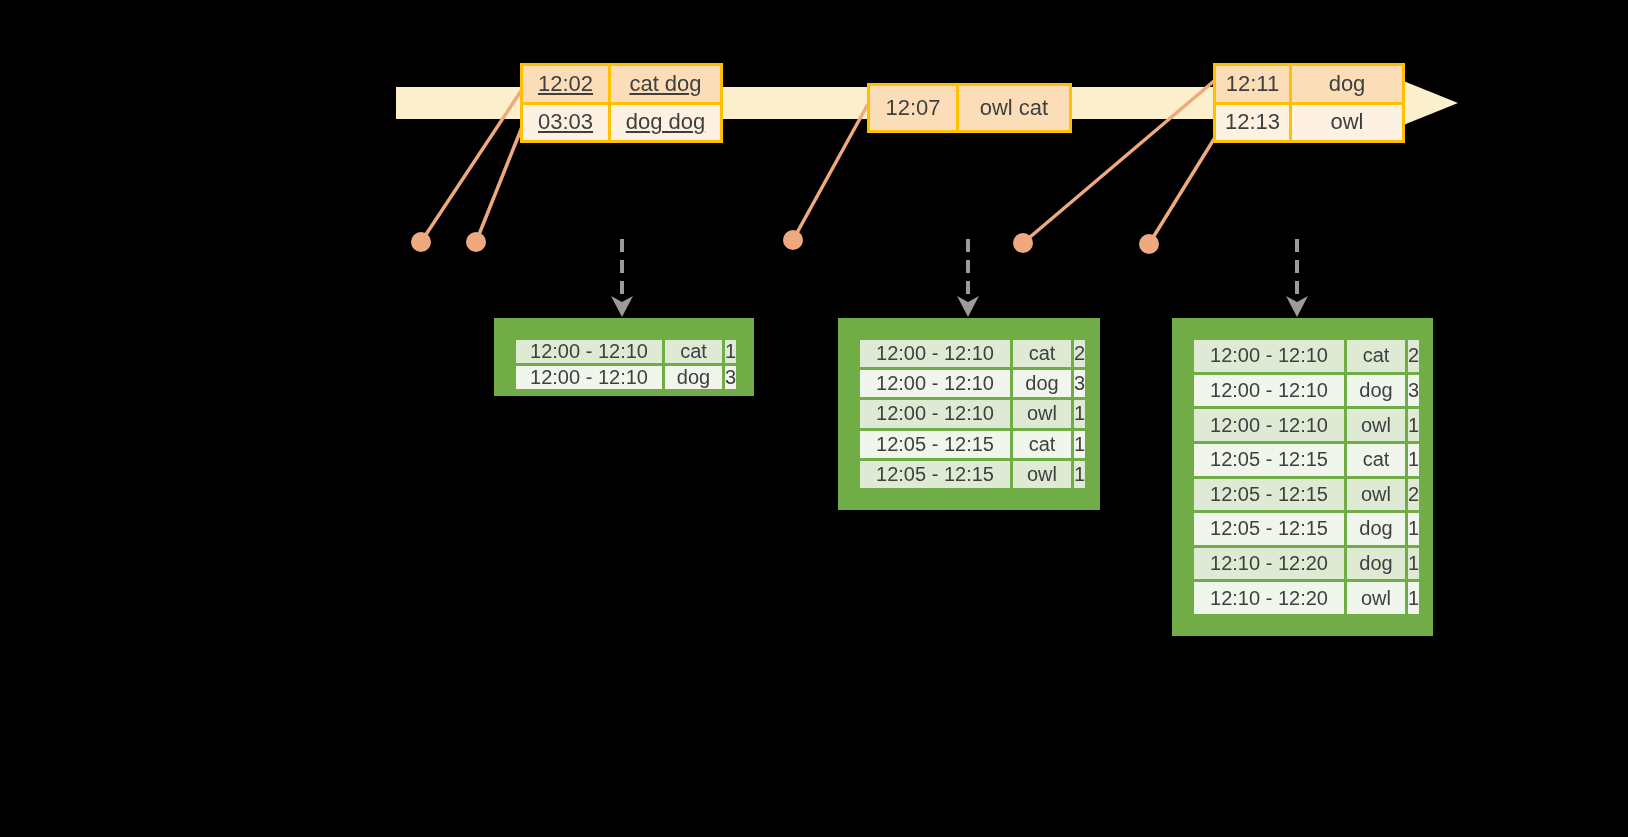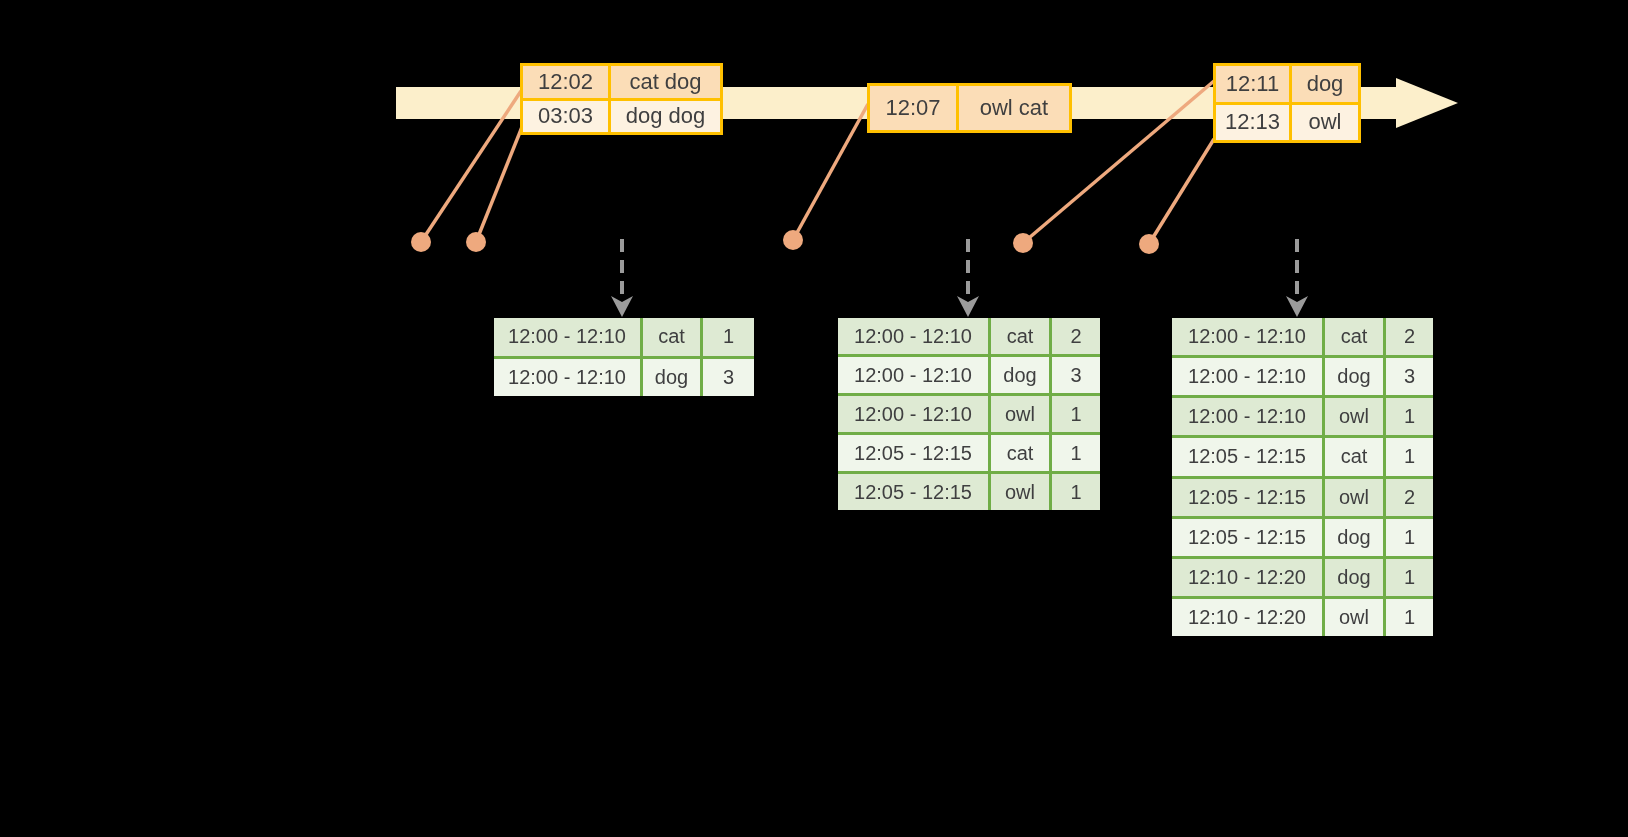--- a/index.html
+++ b/index.html
@@ -10,28 +10,28 @@
   #overlay{position:absolute;left:0;top:0;z-index:1;}
 
   
   .otable{
     position:absolute;z-index:2;display:grid;box-sizing:border-box;
     background:#FFC000;padding:3px;gap:3px;font-size:22px;
   }
   .otable .cell{display:flex;align-items:center;justify-content:center;}
   .o-odd{background:#FBDDB7;}
   .o-even{background:#FDF2E1;}
-  #etable1{left:520px;top:63px;width:203px;height:72px;grid-template-columns:85px 1fr;grid-template-rows:1fr 1fr;}
+  #etable1{left:520px;top:63px;width:203px;height:80px;grid-template-columns:85px 1fr;grid-template-rows:1fr 1fr;text-decoration:underline;}
   #etable2{left:867px;top:83px;width:205px;height:50px;grid-template-columns:86px 1fr;grid-template-rows:1fr;}
-  #etable3{left:1213px;top:63px;width:148px;height:80px;grid-template-columns:73px 1fr;grid-template-rows:1fr 1fr;}
+  #etable3{left:1213px;top:63px;width:192px;height:80px;grid-template-columns:73px 1fr;grid-template-rows:1fr 1fr;}
 
   
   .gtable{
     position:absolute;z-index:2;display:grid;box-sizing:border-box;
-    background:#70AD47;padding:0;gap:3px;font-size:20px;
+    background:#70AD47;padding:22px;gap:3px;font-size:20px;
   }
   .gtable .cell{display:flex;align-items:center;justify-content:center;}
   .g-odd{background:#DEEAD3;}
   .g-even{background:#F0F6EB;}
   #rtable1{left:494px;top:318px;width:260px;height:78px;grid-template-columns:146px 57px 1fr;grid-template-rows:repeat(2,1fr);}
   #rtable2{left:838px;top:318px;width:262px;height:192px;grid-template-columns:150px 58px 1fr;grid-template-rows:repeat(5,1fr);}
   #rtable3{left:1172px;top:318px;width:261px;height:318px;grid-template-columns:150px 58px 1fr;grid-template-rows:repeat(8,1fr);}
 </style>
 </head>
 <body>

